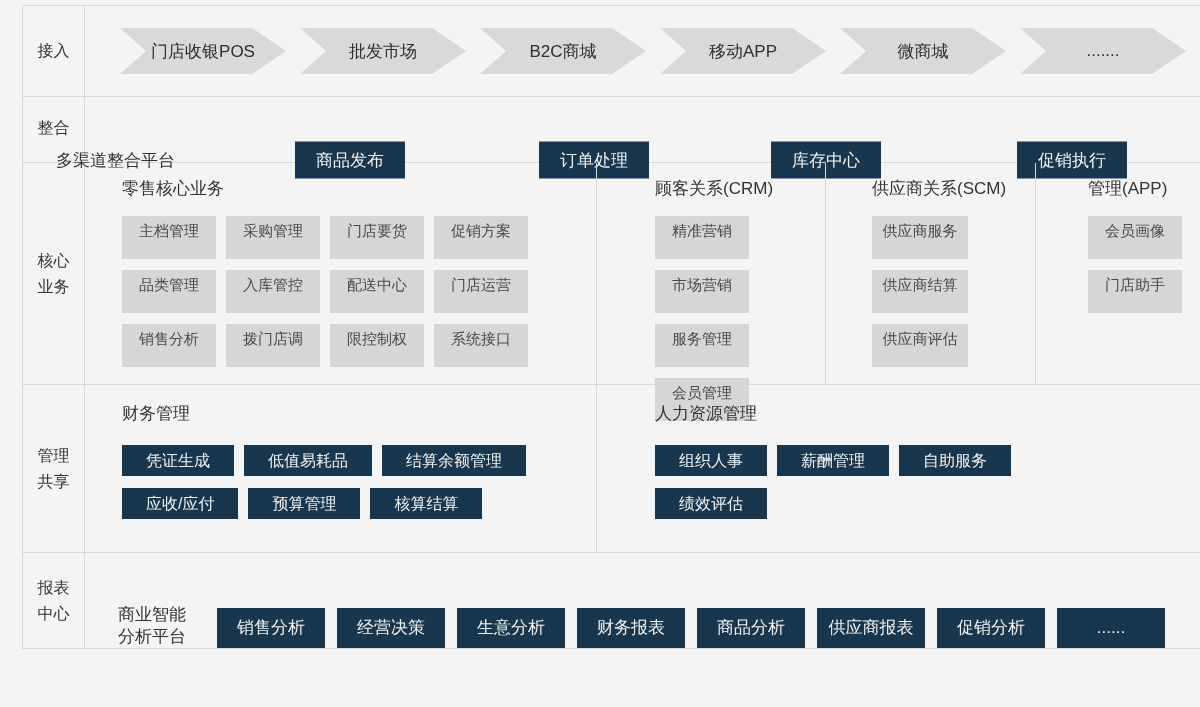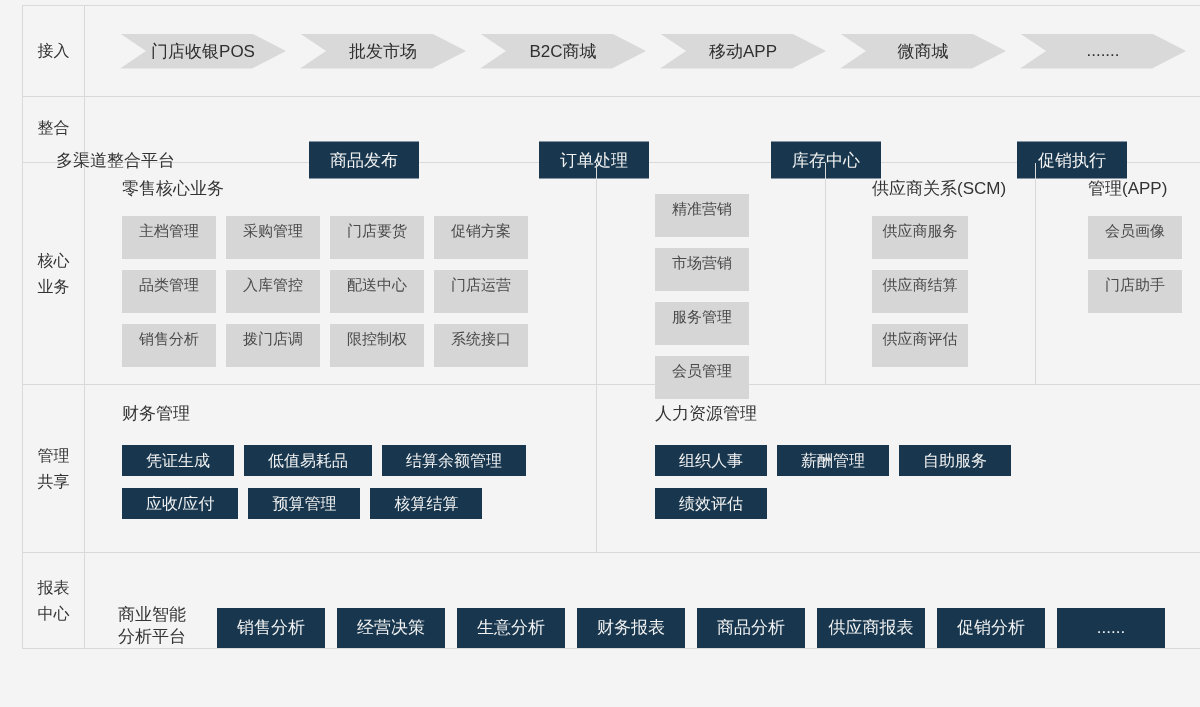--- a/index.html
+++ b/index.html
@@ -18,21 +18,21 @@
     width:61px;flex:0 0 61px;border-right:1px solid #d9d9d9;
     display:flex;flex-direction:column;justify-content:center;align-items:center;
     font-size:16px;line-height:26px;color:#333;
   }
   .content{flex:1;position:relative;}
 
   
   .row-access{height:90px;}
   .row-access .content{display:flex;align-items:center;padding-left:35px;gap:14px;}
   .arrow{
-    width:166px;height:35px;background:#d9d9d9;
+    width:166px;height:46px;background:#d9d9d9;
     display:flex;align-items:center;justify-content:center;
     font-size:17px;color:#2f2f2f;
     clip-path:polygon(0 0,calc(100% - 34px) 0,100% 50%,calc(100% - 34px) 100%,0 100%,26px 50%);
   }
 
   
   .navy{
     background:#18374e;color:#f2f2f2;text-align:center;
     box-sizing:border-box;
   }
@@ -40,21 +40,21 @@
   
   .row-integration{height:65px;flex-direction:column;}
   .platform-label{
     position:absolute;left:33px;top:50%;transform:translateY(-50%);
     font-size:17px;color:#333;
   }
   .int-list > div{
     position:absolute;top:50%;transform:translateY(-50%);
     width:110px;height:37px;line-height:37px;font-size:17px;
   }
-  .int-list > div:nth-child(1){left:286px;}
+  .int-list > div:nth-child(1){left:272px;}
   .int-list > div:nth-child(2){left:516px;}
   .int-list > div:nth-child(3){left:748px;}
   .int-list > div:nth-child(4){left:994px;}
 
   
   .row-core{height:221px;}
   .row-core .content{display:flex;}
   .col{box-sizing:border-box;padding-top:15px;}
   .col-sep{border-right:1px solid #d9d9d9;}
   .col-retail{width:512px;flex:0 0 512px;}
@@ -157,20 +157,21 @@
             <div class="gray-btn">入库管控</div>
             <div class="gray-btn">配送中心</div>
             <div class="gray-btn">门店运营</div>
             <div class="gray-btn">销售分析</div>
             <div class="gray-btn">拨门店调</div>
             <div class="gray-btn">限控制权</div>
             <div class="gray-btn">系统接口</div>
           </div>
       </div>
       <div class="col col-crm col-sep">
+        <div class="sec-title">顾客关系(CRM)</div>
         <div class="vstack gray-list">
             <div class="gray-btn">精准营销</div>
             <div class="gray-btn">市场营销</div>
             <div class="gray-btn">服务管理</div>
             <div class="gray-btn">会员管理</div>
           </div>
       </div>
       <div class="col col-scm col-sep">
         <div class="sec-title">供应商关系(SCM)</div>
         <div class="vstack gray-list">

